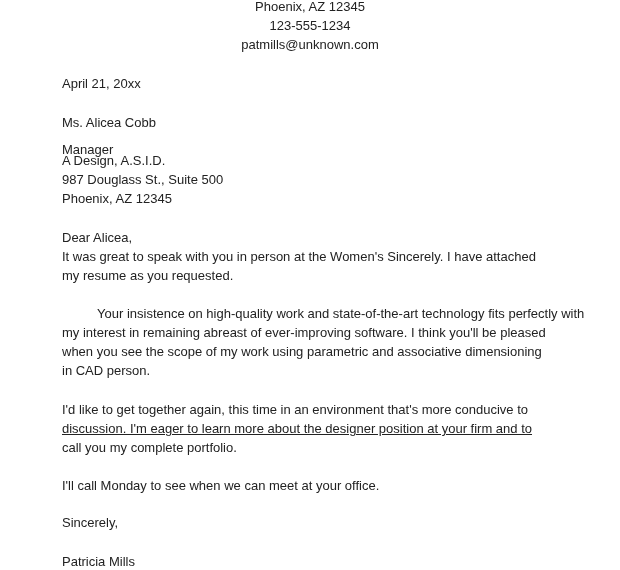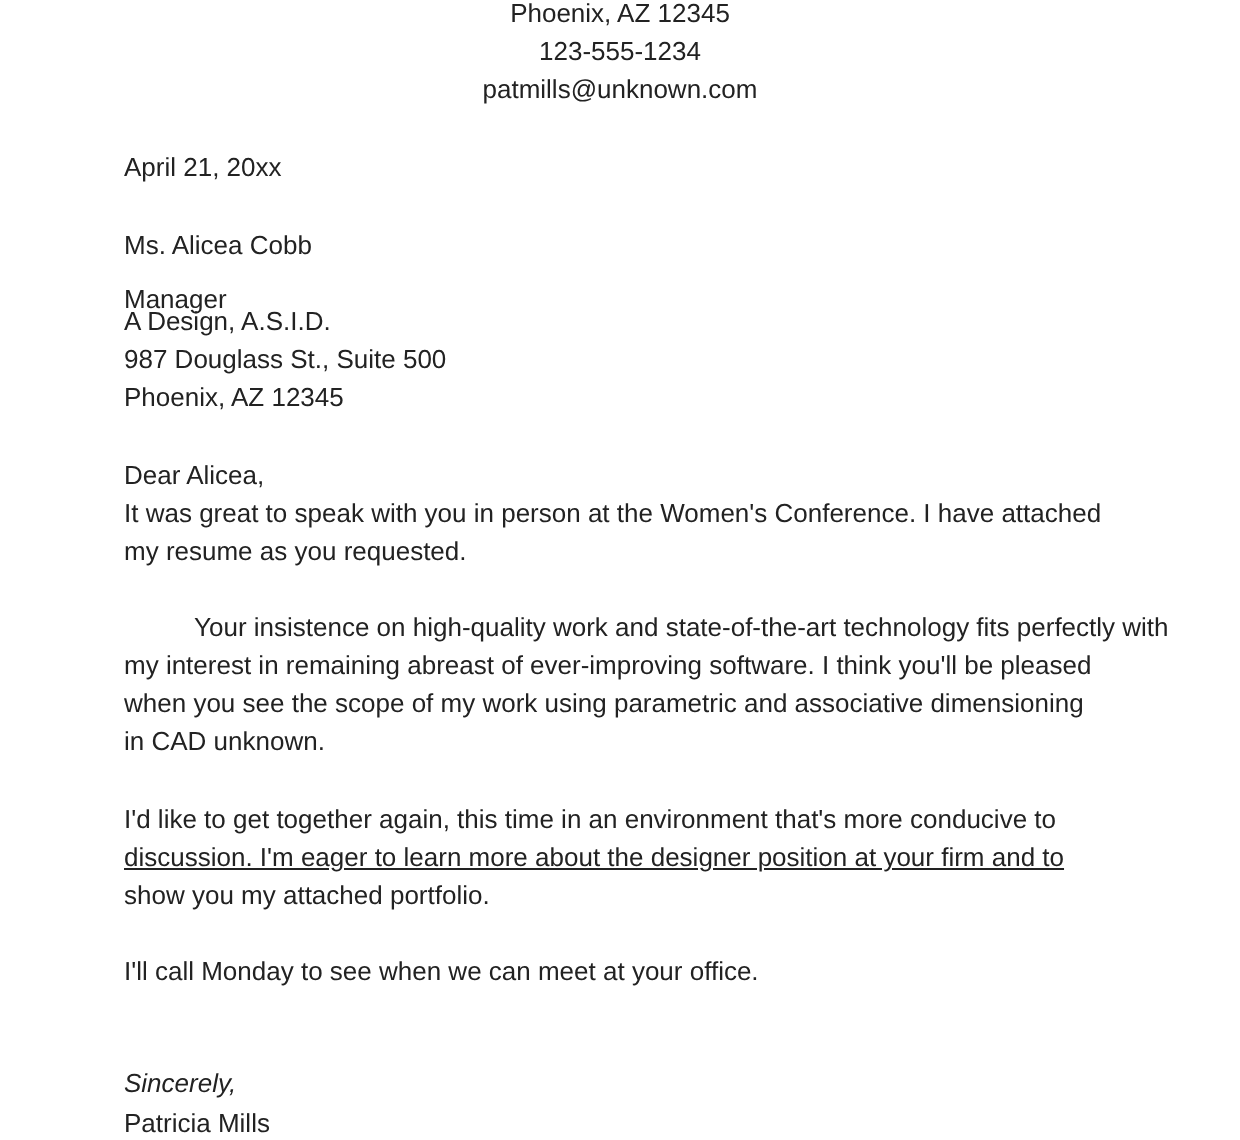--- a/index.html
+++ b/index.html
@@ -48,38 +48,38 @@
     <div class="line left" style="top:113px;text-align:center;">Ms. Alicea Cobb</div>
     <div class="line left" style="top:140px;">Manager</div>
     <div class="line left" style="top:151px;">A Design, A.S.I.D.</div>
     <div class="line left" style="top:170px;">987 Douglass St., Suite 500</div>
     <div class="line left" style="top:189px;">Phoenix, AZ 12345</div>
   </div>
 
   <div class="line left" style="top:228px;">Dear Alicea,</div>
 
   <div>
-    <div class="line left" style="top:247px;">It was great to speak with you in person at the Women's Conference. I have attached</div>
+    <div class="line left" style="top:247px;">It was great to speak with you in person at the Women's Sincerely. I have attached</div>
     <div class="line left" style="top:266px;">my resume as you requested.</div>
   </div>
 
   <div>
     <div class="line left" style="top:304px;margin-left:35px;">Your insistence on high-quality work and state-of-the-art technology fits perfectly with</div>
     <div class="line left" style="top:323px;text-align:right;">my interest in remaining abreast of ever-improving software. I think you'll be pleased</div>
     <div class="line left" style="top:342px;">when you see the scope of my work using parametric and associative dimensioning</div>
-    <div class="line left" style="top:361px;">in CAD unknown.</div>
+    <div class="line left" style="top:361px;">in CAD person.</div>
   </div>
 
   <div>
     <div class="line left" style="top:400px;">I'd like to get together again, this time in an environment that's more conducive to</div>
     <div class="line left" style="top:419px;text-decoration:underline;">discussion. I'm eager to learn more about the designer position at your firm and to</div>
-    <div class="line left" style="top:438px;">show you my attached portfolio.</div>
+    <div class="line left" style="top:438px;">call you my complete portfolio.</div>
   </div>
 
   <div>
     <div class="line left" style="top:476px;">I'll call Monday to see when we can meet at your office.</div>
   </div>
 
-  <div class="line left" style="top:532px;font-style:italic;">Sincerely,</div>
+  <div class="line left" style="top:513px;">Sincerely,</div>
 
   <div class="line left" style="top:552px;">Patricia Mills</div>
 
 </div>
 
 </body></html>

